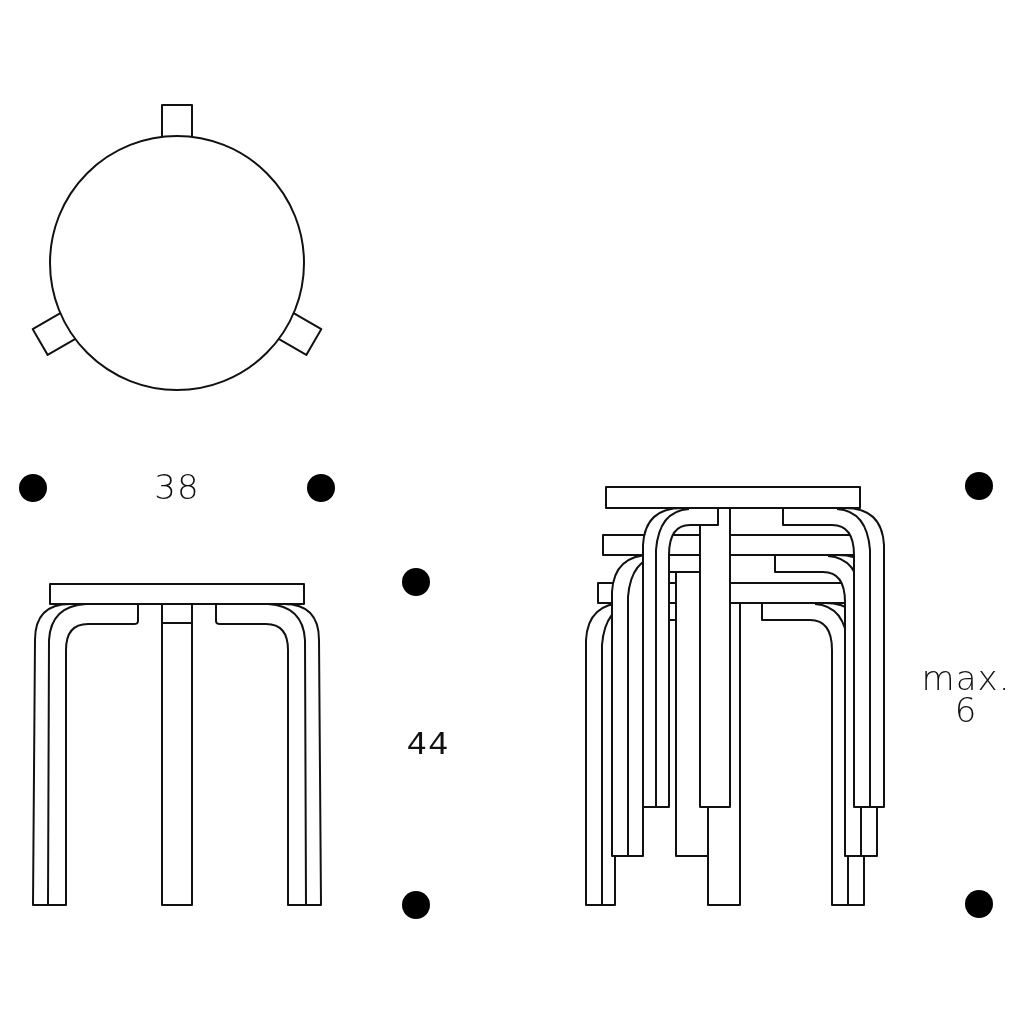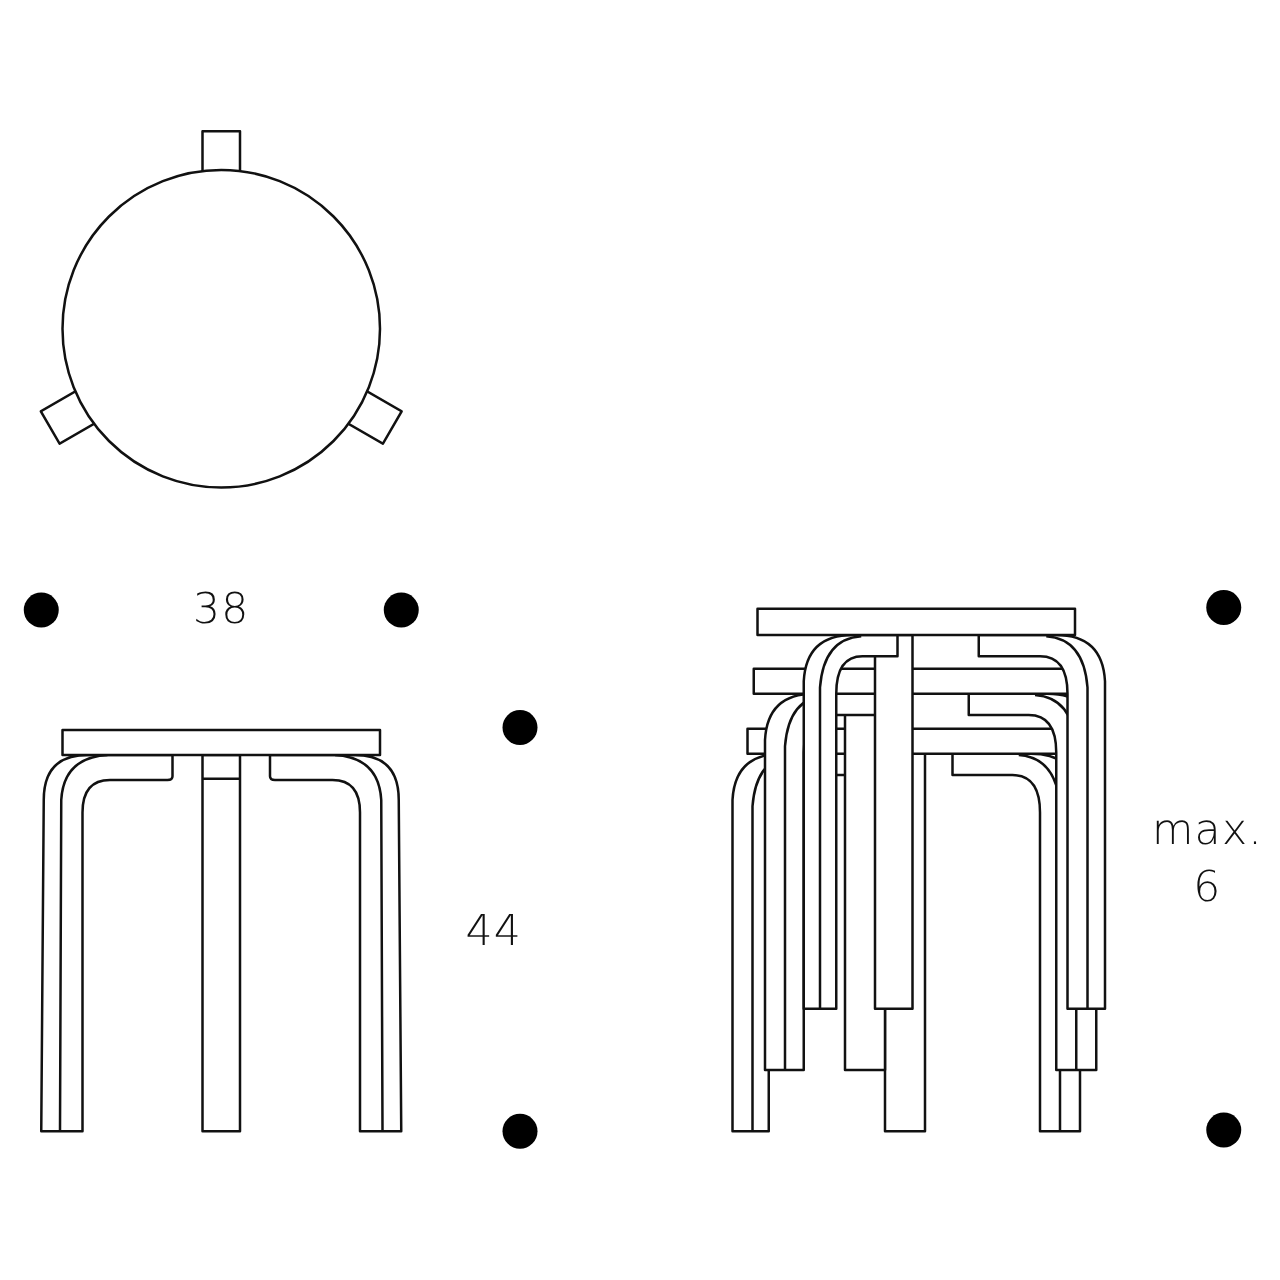--- a/index.html
+++ b/index.html
@@ -73,15 +73,15 @@
 </svg>
 
 <div class="dot" style="left:33px;top:488px;"></div>
 <div class="dot" style="left:321px;top:488px;"></div>
 <div class="dot" style="left:416px;top:582px;"></div>
 <div class="dot" style="left:416px;top:905px;"></div>
 <div class="dot" style="left:979px;top:486px;"></div>
 <div class="dot" style="left:979px;top:904px;"></div>
 
 <div class="lbl big" style="left:177px;top:487px;text-align:right;">38</div>
-<div class="lbl big" style="left:395px;top:745px;">44</div>
-<div class="lbl big" style="left:966px;top:664px;text-align:right;">max.</div>
+<div class="lbl big" style="left:428px;top:745px;font-family:Liberation Mono, monospace;">44</div>
+<div class="lbl big" style="left:966px;top:678px;text-align:right;">max.</div>
 <div class="lbl big" style="left:966px;top:710px;">6</div>
 
 </body></html>

